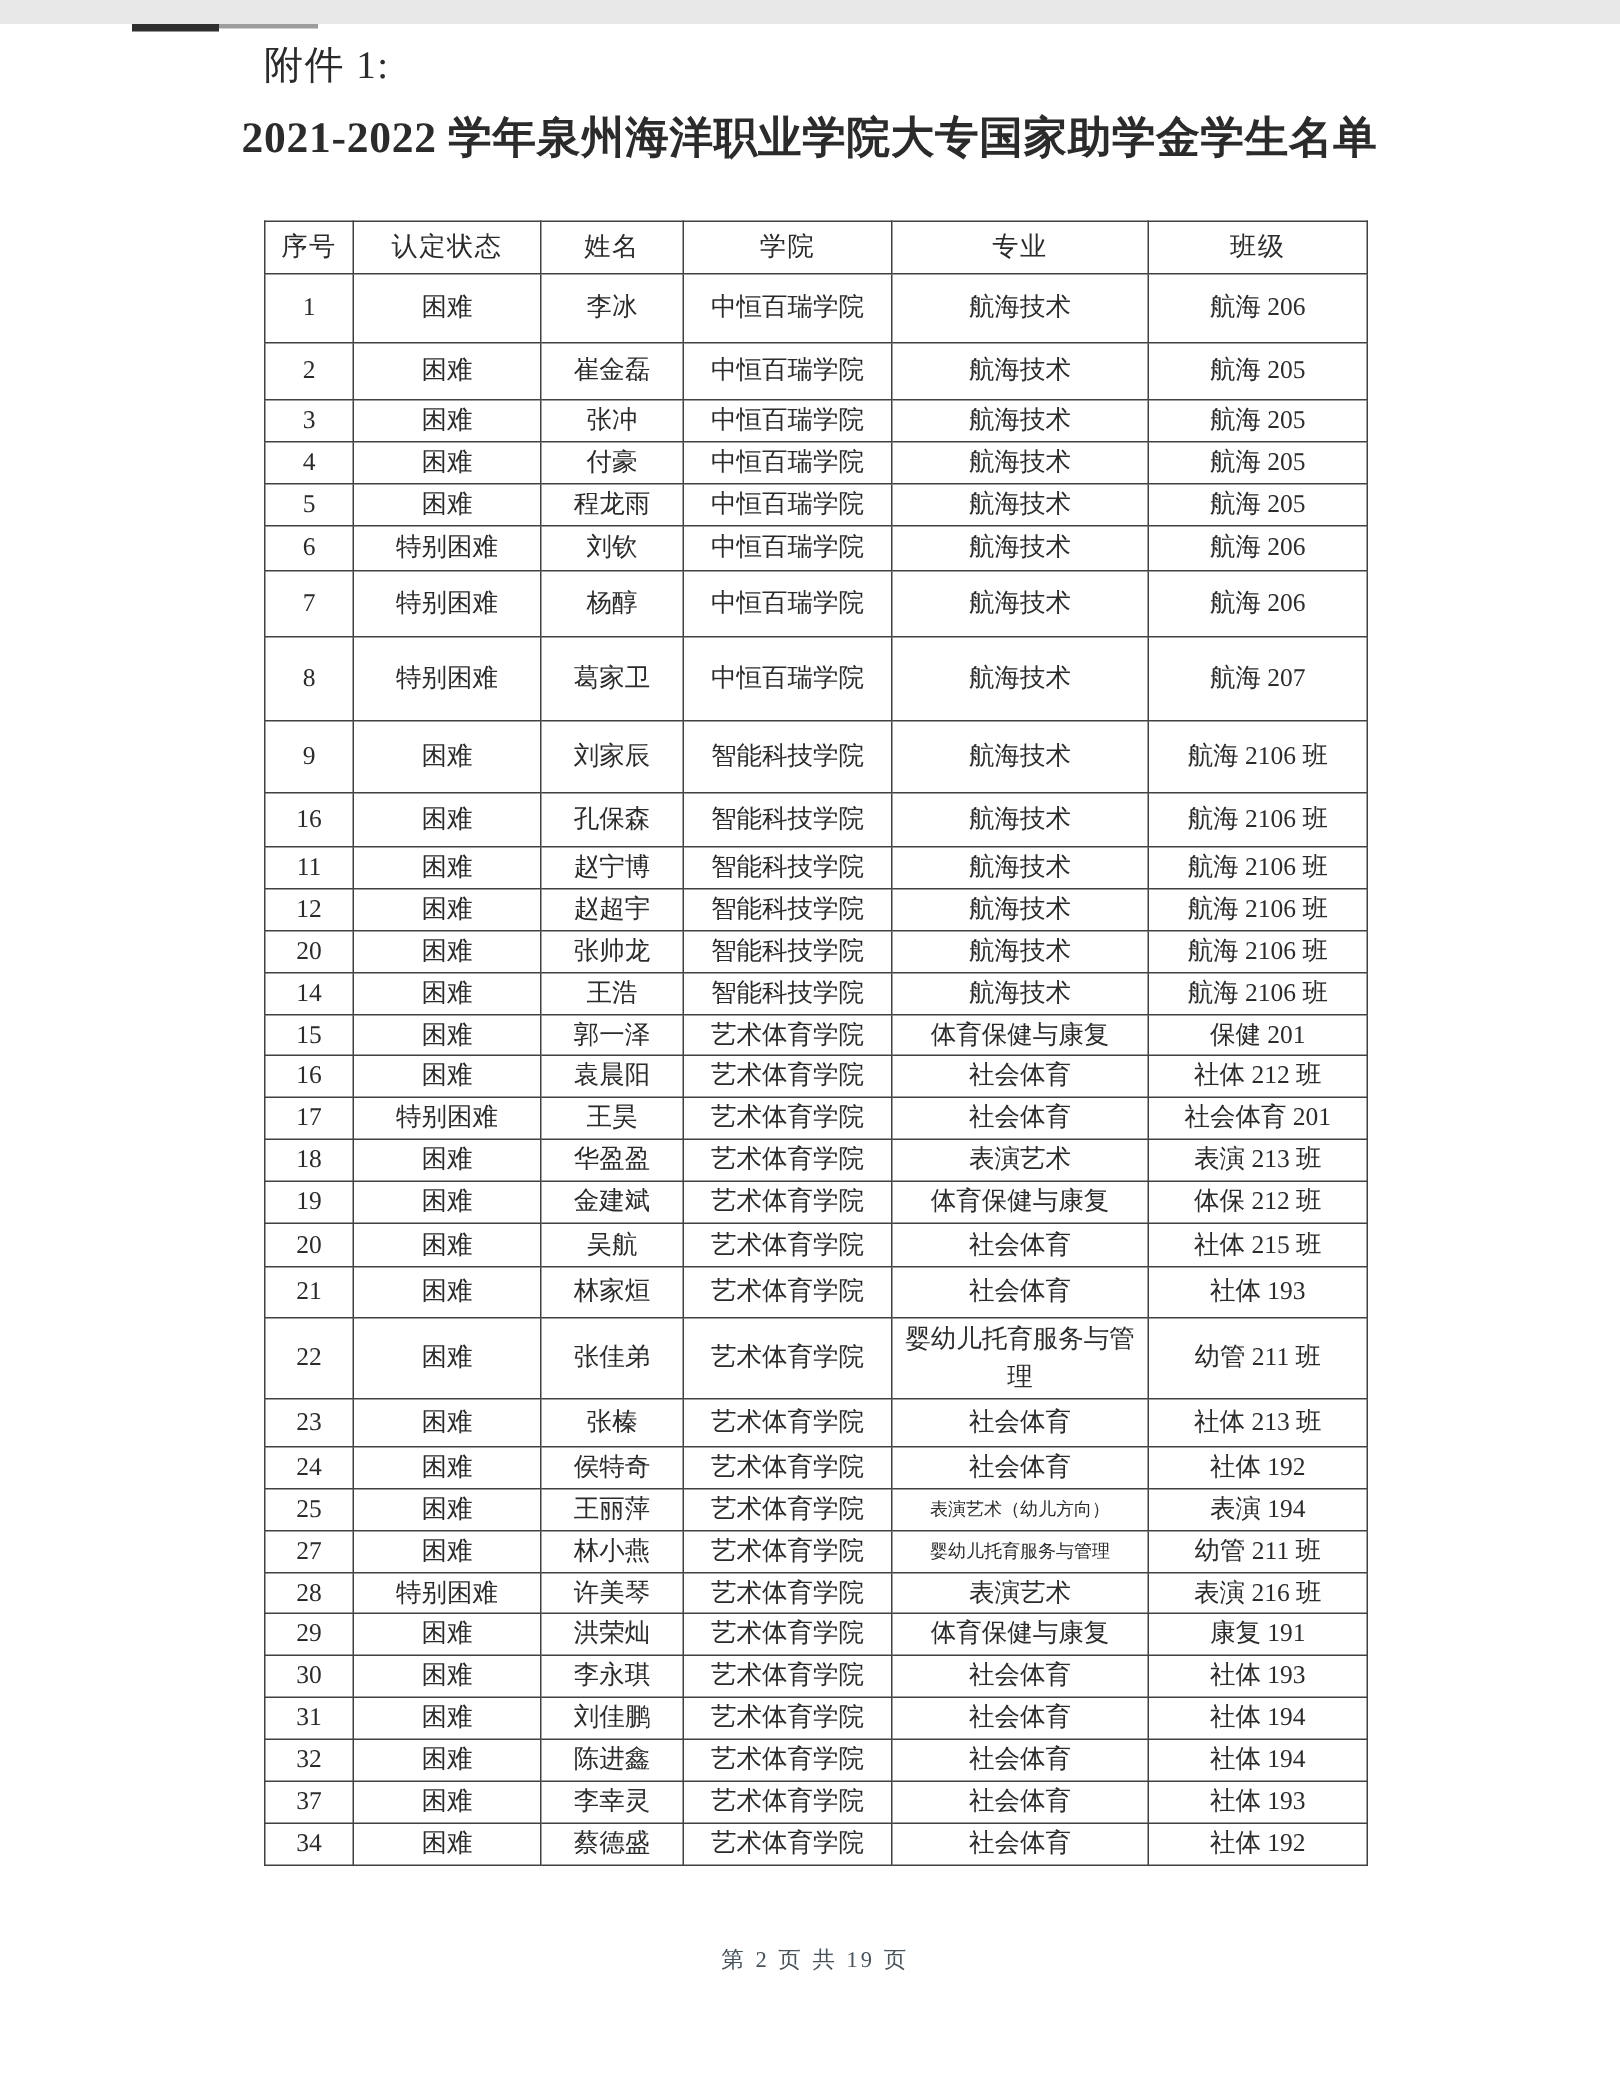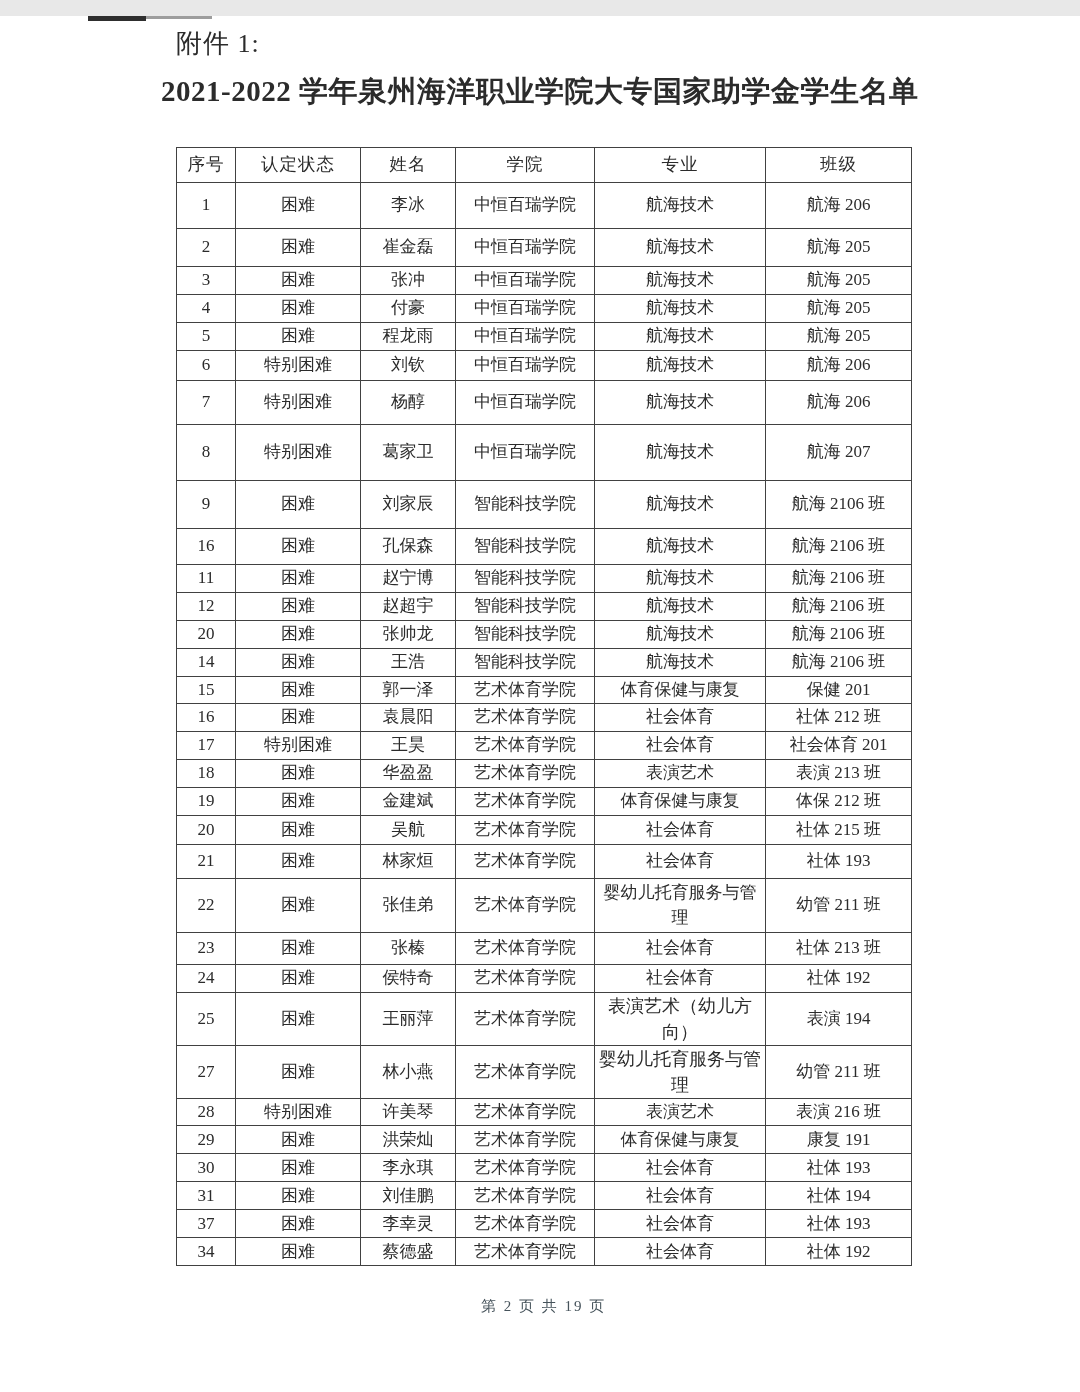--- a/index.html
+++ b/index.html
@@ -31,21 +31,21 @@
   .roster th, .roster td {
     border:1px solid #414141;
     text-align:center; vertical-align:middle;
     font-weight:normal;
     font-size:17px;
     padding:0 3px;
     line-height:1.45;
     overflow:hidden;
   }
   .roster th { font-size:17.5px; letter-spacing:1px; }
-  .roster td.sm { font-size:18px; letter-spacing:0; }
+  .roster td.sm { font-size:12px; letter-spacing:0; }
   .roster td.c-seq { font-size:17px; }
   .footer {
     position:absolute; top:1281px; left:176px; width:735px;
     text-align:center;
     font-size:15px; color:#46535b; letter-spacing:2px;
   }
 </style>
 </head>
 <body>
 
@@ -310,20 +310,28 @@
         </tr>
         <tr style="height: 28px;">
           <td class="c-seq">31</td>
           <td class="c-status">困难</td>
           <td class="c-name">刘佳鹏</td>
           <td class="c-college">艺术体育学院</td>
           <td class="c-major">社会体育</td>
           <td class="c-class">社体 194</td>
         </tr>
         <tr style="height: 28px;">
+          <td class="c-seq">32</td>
+          <td class="c-status">困难</td>
+          <td class="c-name">陈进鑫</td>
+          <td class="c-college">艺术体育学院</td>
+          <td class="c-major">社会体育</td>
+          <td class="c-class">社体 194</td>
+        </tr>
+        <tr style="height: 28px;">
           <td class="c-seq">37</td>
           <td class="c-status">困难</td>
           <td class="c-name">李幸灵</td>
           <td class="c-college">艺术体育学院</td>
           <td class="c-major">社会体育</td>
           <td class="c-class">社体 193</td>
         </tr>
         <tr style="height: 28px;">
           <td class="c-seq">34</td>
           <td class="c-status">困难</td>

